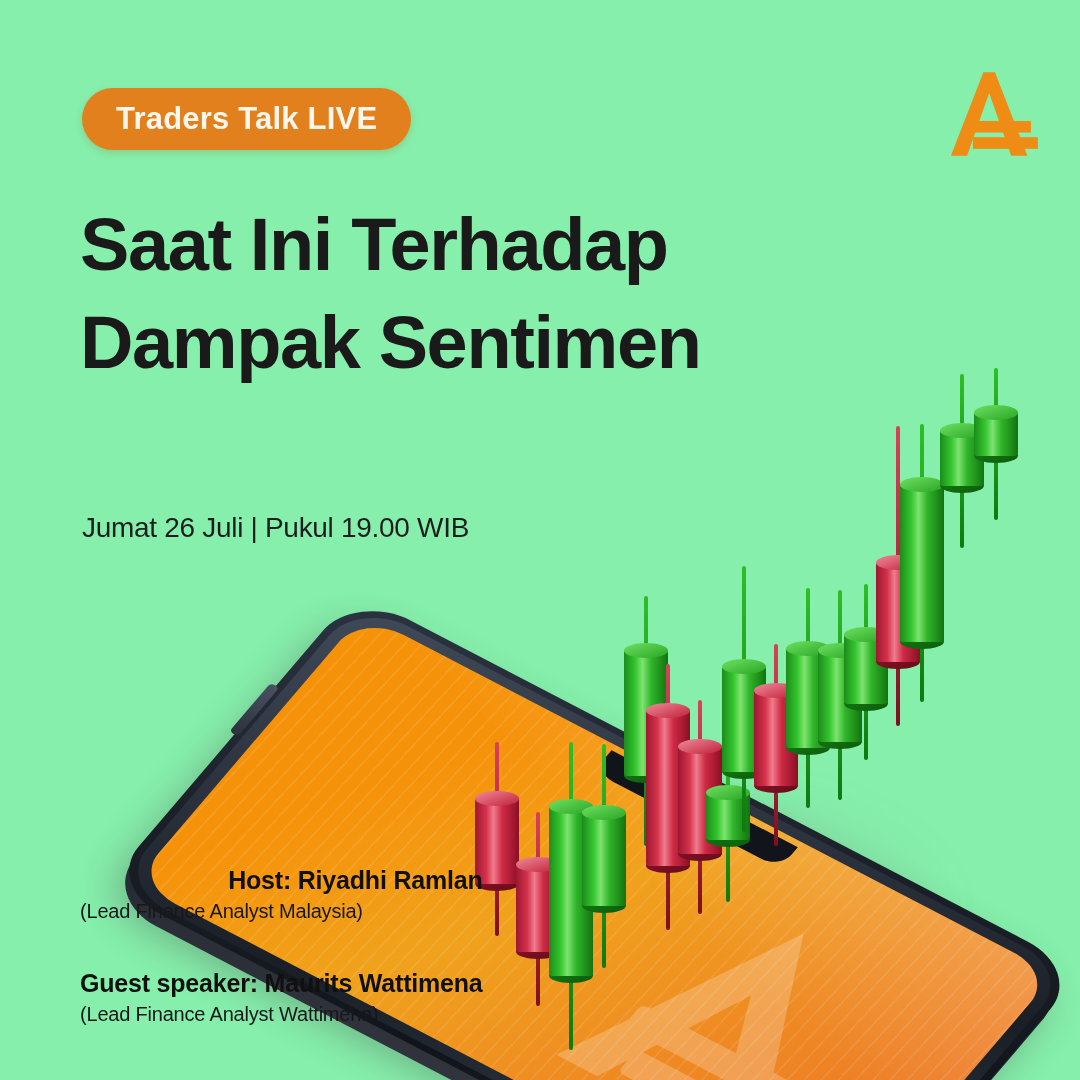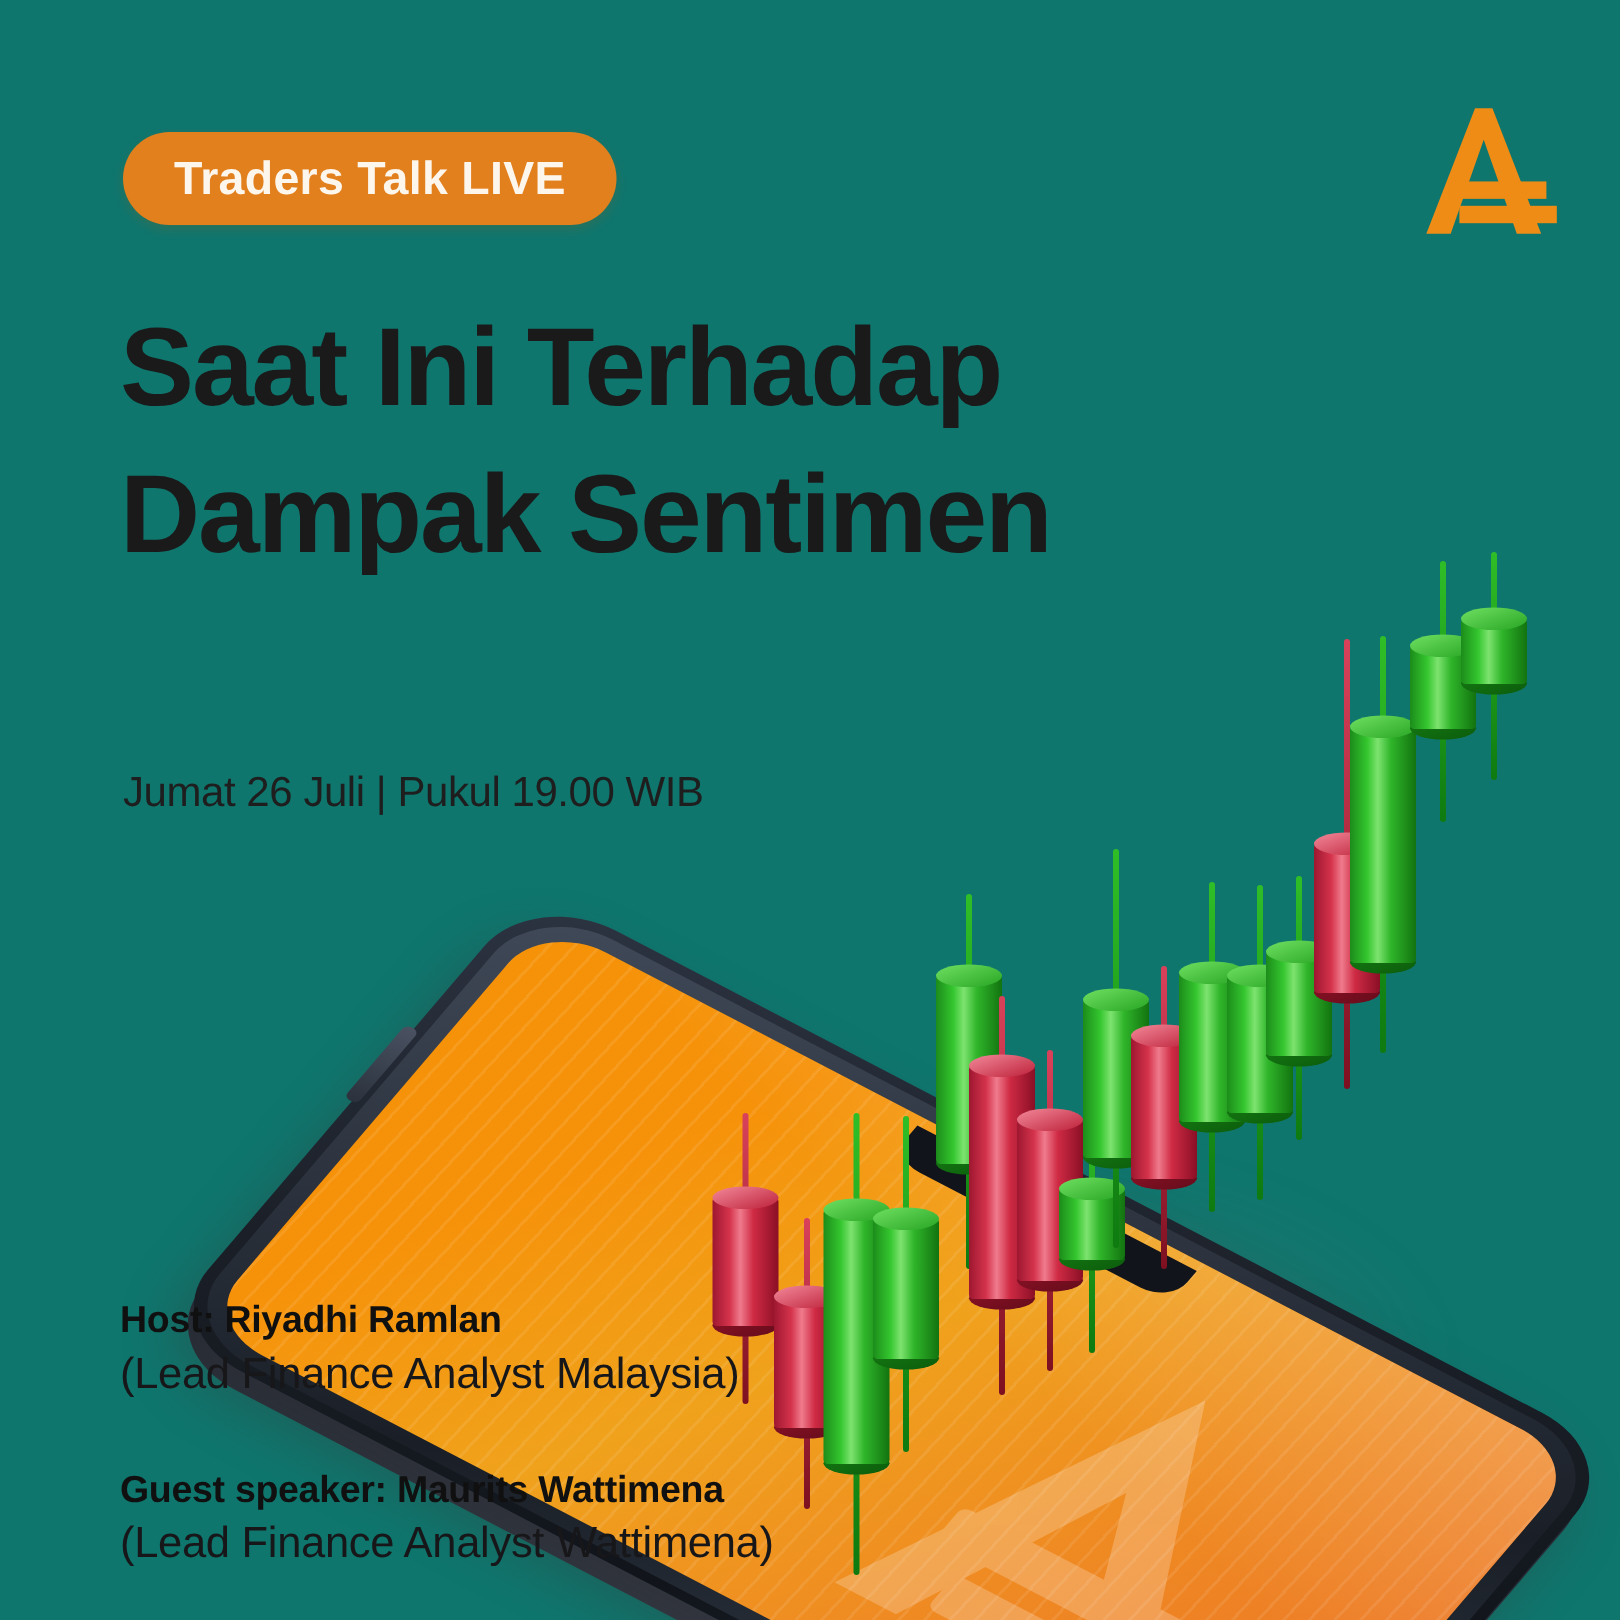--- a/index.html
+++ b/index.html
@@ -2,21 +2,21 @@
 <html><head>
 <meta charset="utf-8">
 <style>
   html,body{margin:0;padding:0;}
   body{
     width:1080px;height:1080px;overflow:hidden;
     background:#faf5f0;
     font-family:"Liberation Sans", sans-serif;
     position:relative;
   }
-  #canvas{position:absolute;inset:0;width:1080px;height:1080px;overflow:hidden;background:#0f766e;}
+  #canvas{position:absolute;inset:0;width:1080px;height:1080px;overflow:hidden;background:#86efac;}
 
   
   .ambient{
     position:absolute;left:300px;top:690px;width:760px;height:390px;
     background:radial-gradient(ellipse 60% 50% at 45% 55%, rgba(120,110,105,.30), rgba(120,110,105,0) 70%);
     filter:blur(18px);
   }
 
   
   .phone-wrap{position:absolute;left:0;top:0;width:1080px;height:1080px;}
@@ -104,22 +104,22 @@
     position:absolute;left:80px;top:196px;width:760px;
     color:#1a1a1a;font-size:74px;font-weight:bold;line-height:1.32;
     letter-spacing:-1.4px;
   }
   .headline div{white-space:nowrap;}
   .subtitle{
     position:absolute;left:82px;top:512px;
     color:#1e1e1e;font-size:28px;font-weight:normal;letter-spacing:-.3px;
   }
   .credits{position:absolute;left:80px;top:866px;}
-  .cr-name{color:#101010;font-size:25px;font-weight:bold;letter-spacing:-.2px;}
-  .cr-role{color:#17171a;font-size:29px;font-weight:normal;margin-top:5px;letter-spacing:-.2px;}
+  .cr-name{color:#101010;font-size:25px;font-weight:bold;letter-spacing:-.2px;text-align:right;}
+  .cr-role{color:#17171a;font-size:20px;font-weight:normal;margin-top:5px;letter-spacing:-.2px;}
   .cr-block2{margin-top:46px;}
   .logo{position:absolute;right:34px;top:56px;width:116px;height:116px;}
 </style>
 </head>
 <body>
 
 <div id="canvas">
 
   <div class="ambient"></div>
 

